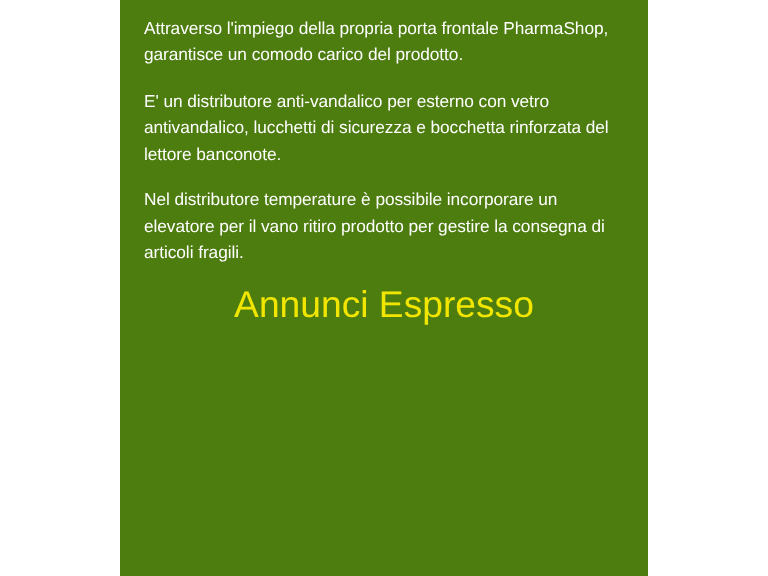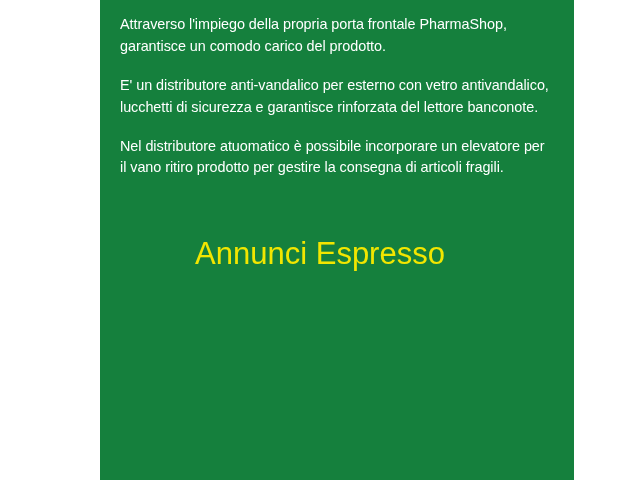--- a/index.html
+++ b/index.html
@@ -16,23 +16,23 @@
   #page {
     position: relative;
     width: 640px;
     height: 480px;
     background: #ffffff;
   }
   #panel {
     position: absolute;
     left: 100px;
     top: 0;
-    width: 474px;
+    width: 440px;
     height: 480px;
-    background: #15803d;
+    background: #4d7c0f;
     box-sizing: border-box;
     padding: 14px 22px 10px 20px;
     overflow: hidden;
   }
   .para {
     color: #ffffff;
     font-size: 14.4px;
     line-height: 1.52;
     margin: 0 0 17px 0;
     letter-spacing: -0.05px;
@@ -63,21 +63,21 @@
     white-space: nowrap;
   }
 </style>
 </head>
 <body>
 
 <div id="page">
 
   <div id="panel">
     <p class="para">Attraverso l'impiego della propria porta frontale PharmaShop, garantisce un comodo carico del prodotto.</p>
-    <p class="para">E' un distributore anti-vandalico per esterno con vetro antivandalico, lucchetti di sicurezza e garantisce rinforzata del lettore banconote.</p>
-    <p class="para">Nel distributore atuomatico è possibile incorporare un elevatore per il vano ritiro prodotto per gestire la consegna di articoli fragili.</p>
+    <p class="para">E' un distributore anti-vandalico per esterno con vetro antivandalico, lucchetti di sicurezza e bocchetta rinforzata del lettore banconote.</p>
+    <p class="para">Nel distributore temperature è possibile incorporare un elevatore per il vano ritiro prodotto per gestire la consegna di articoli fragili.</p>
   </div>
 
   <div id="watermark">
     <div id="watermark-text">Annunci Espresso</div>
   </div>
 
 </div>
 
 </body></html>

